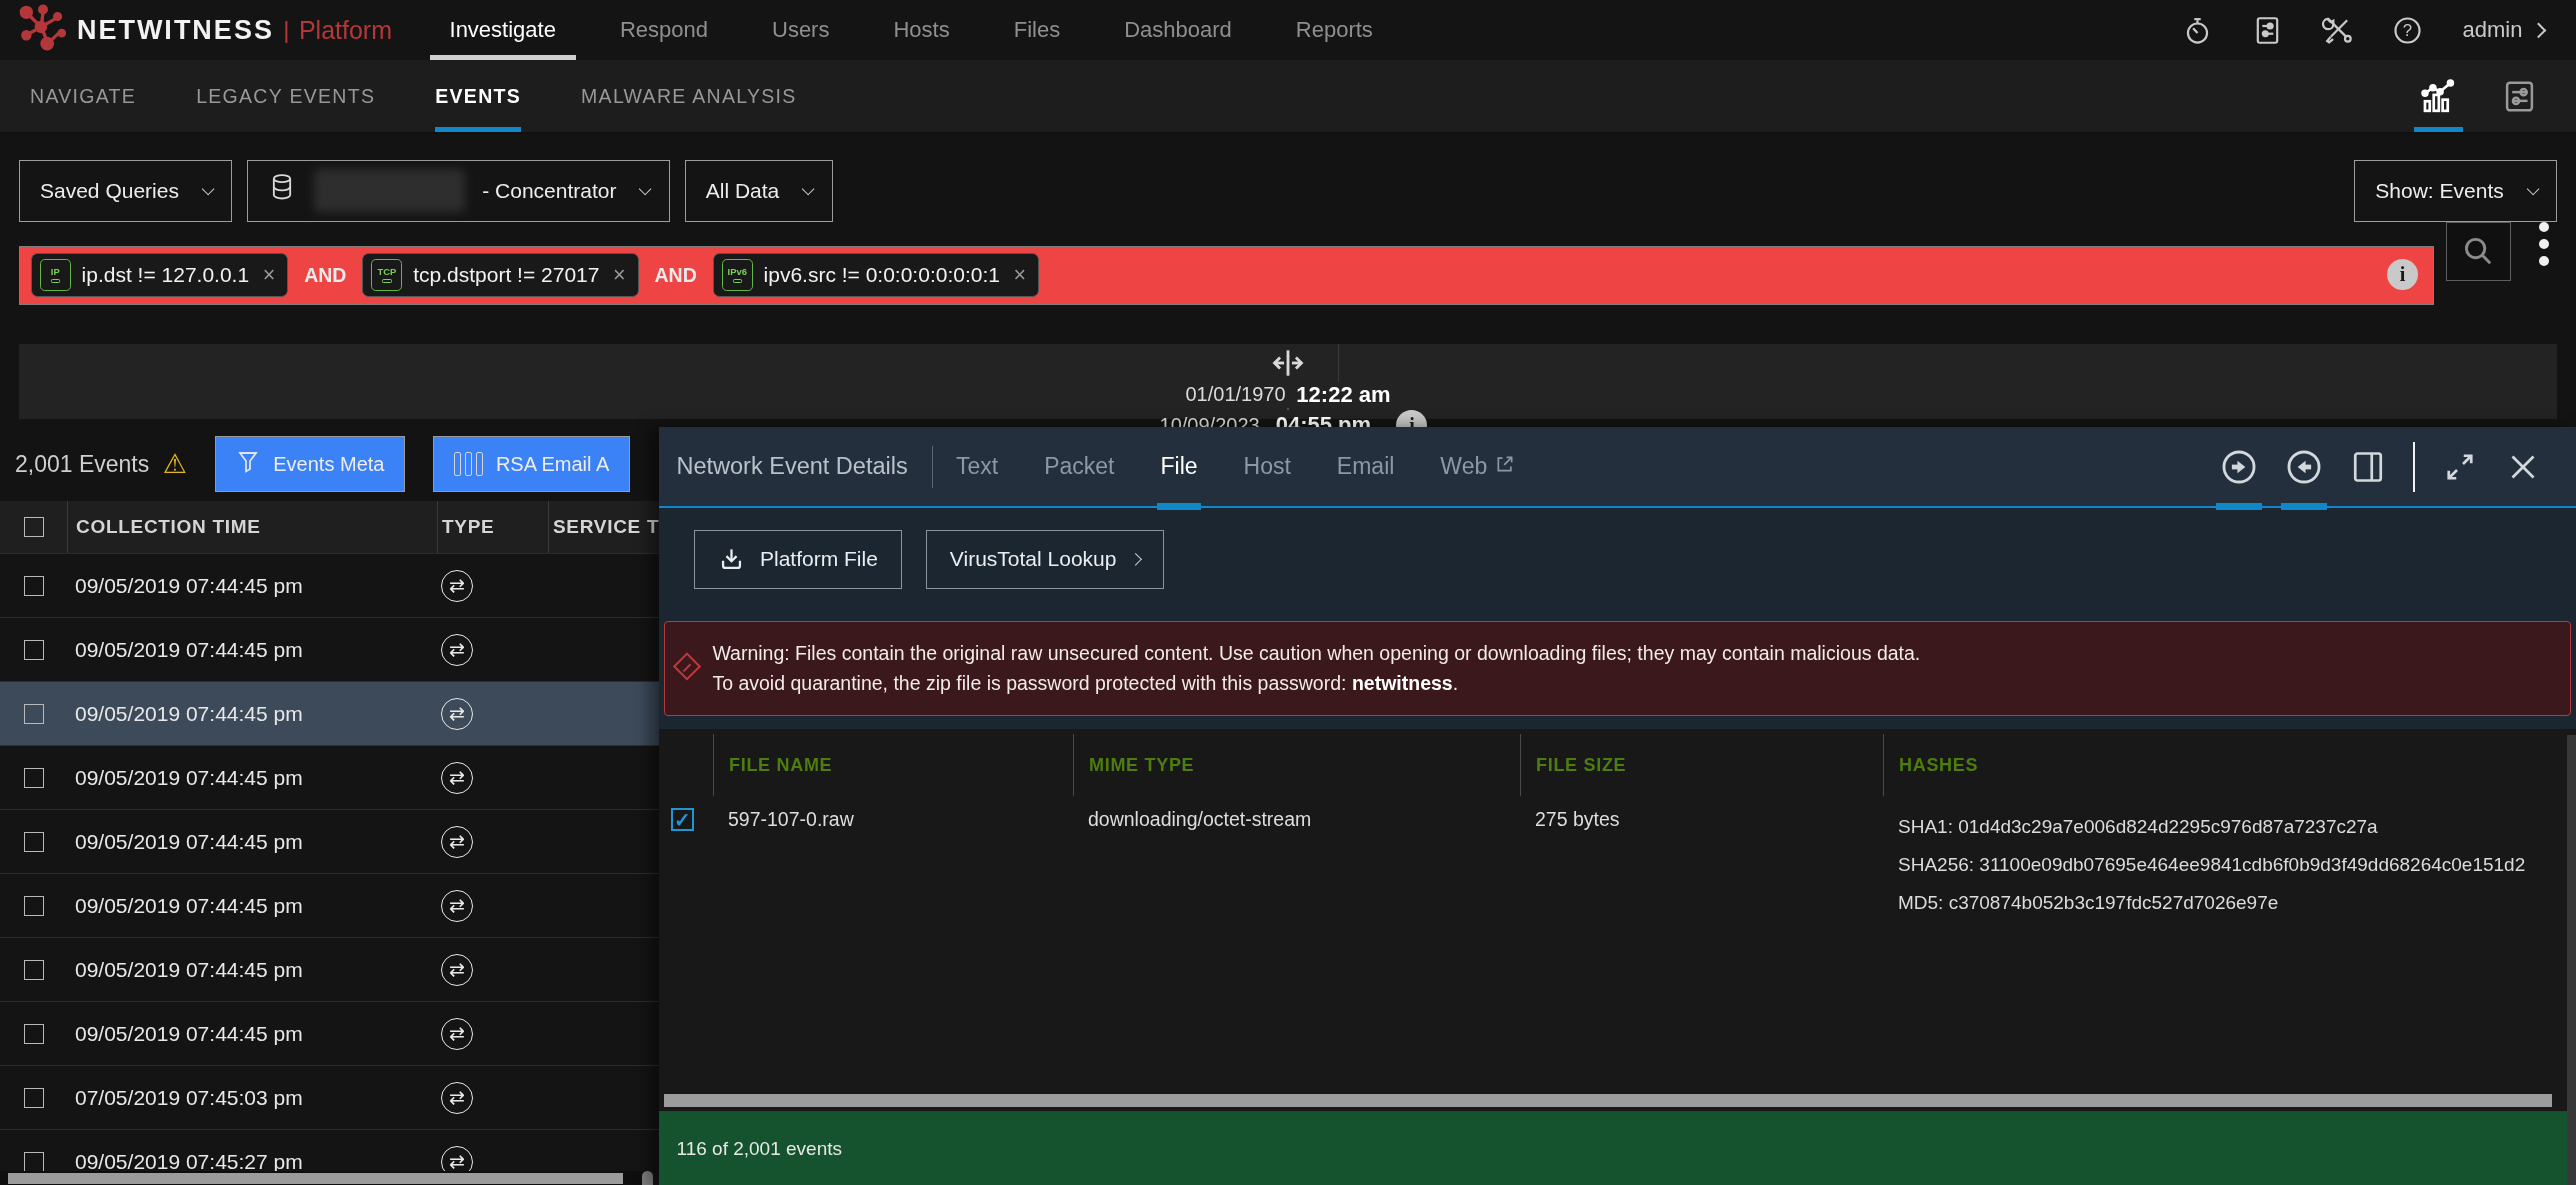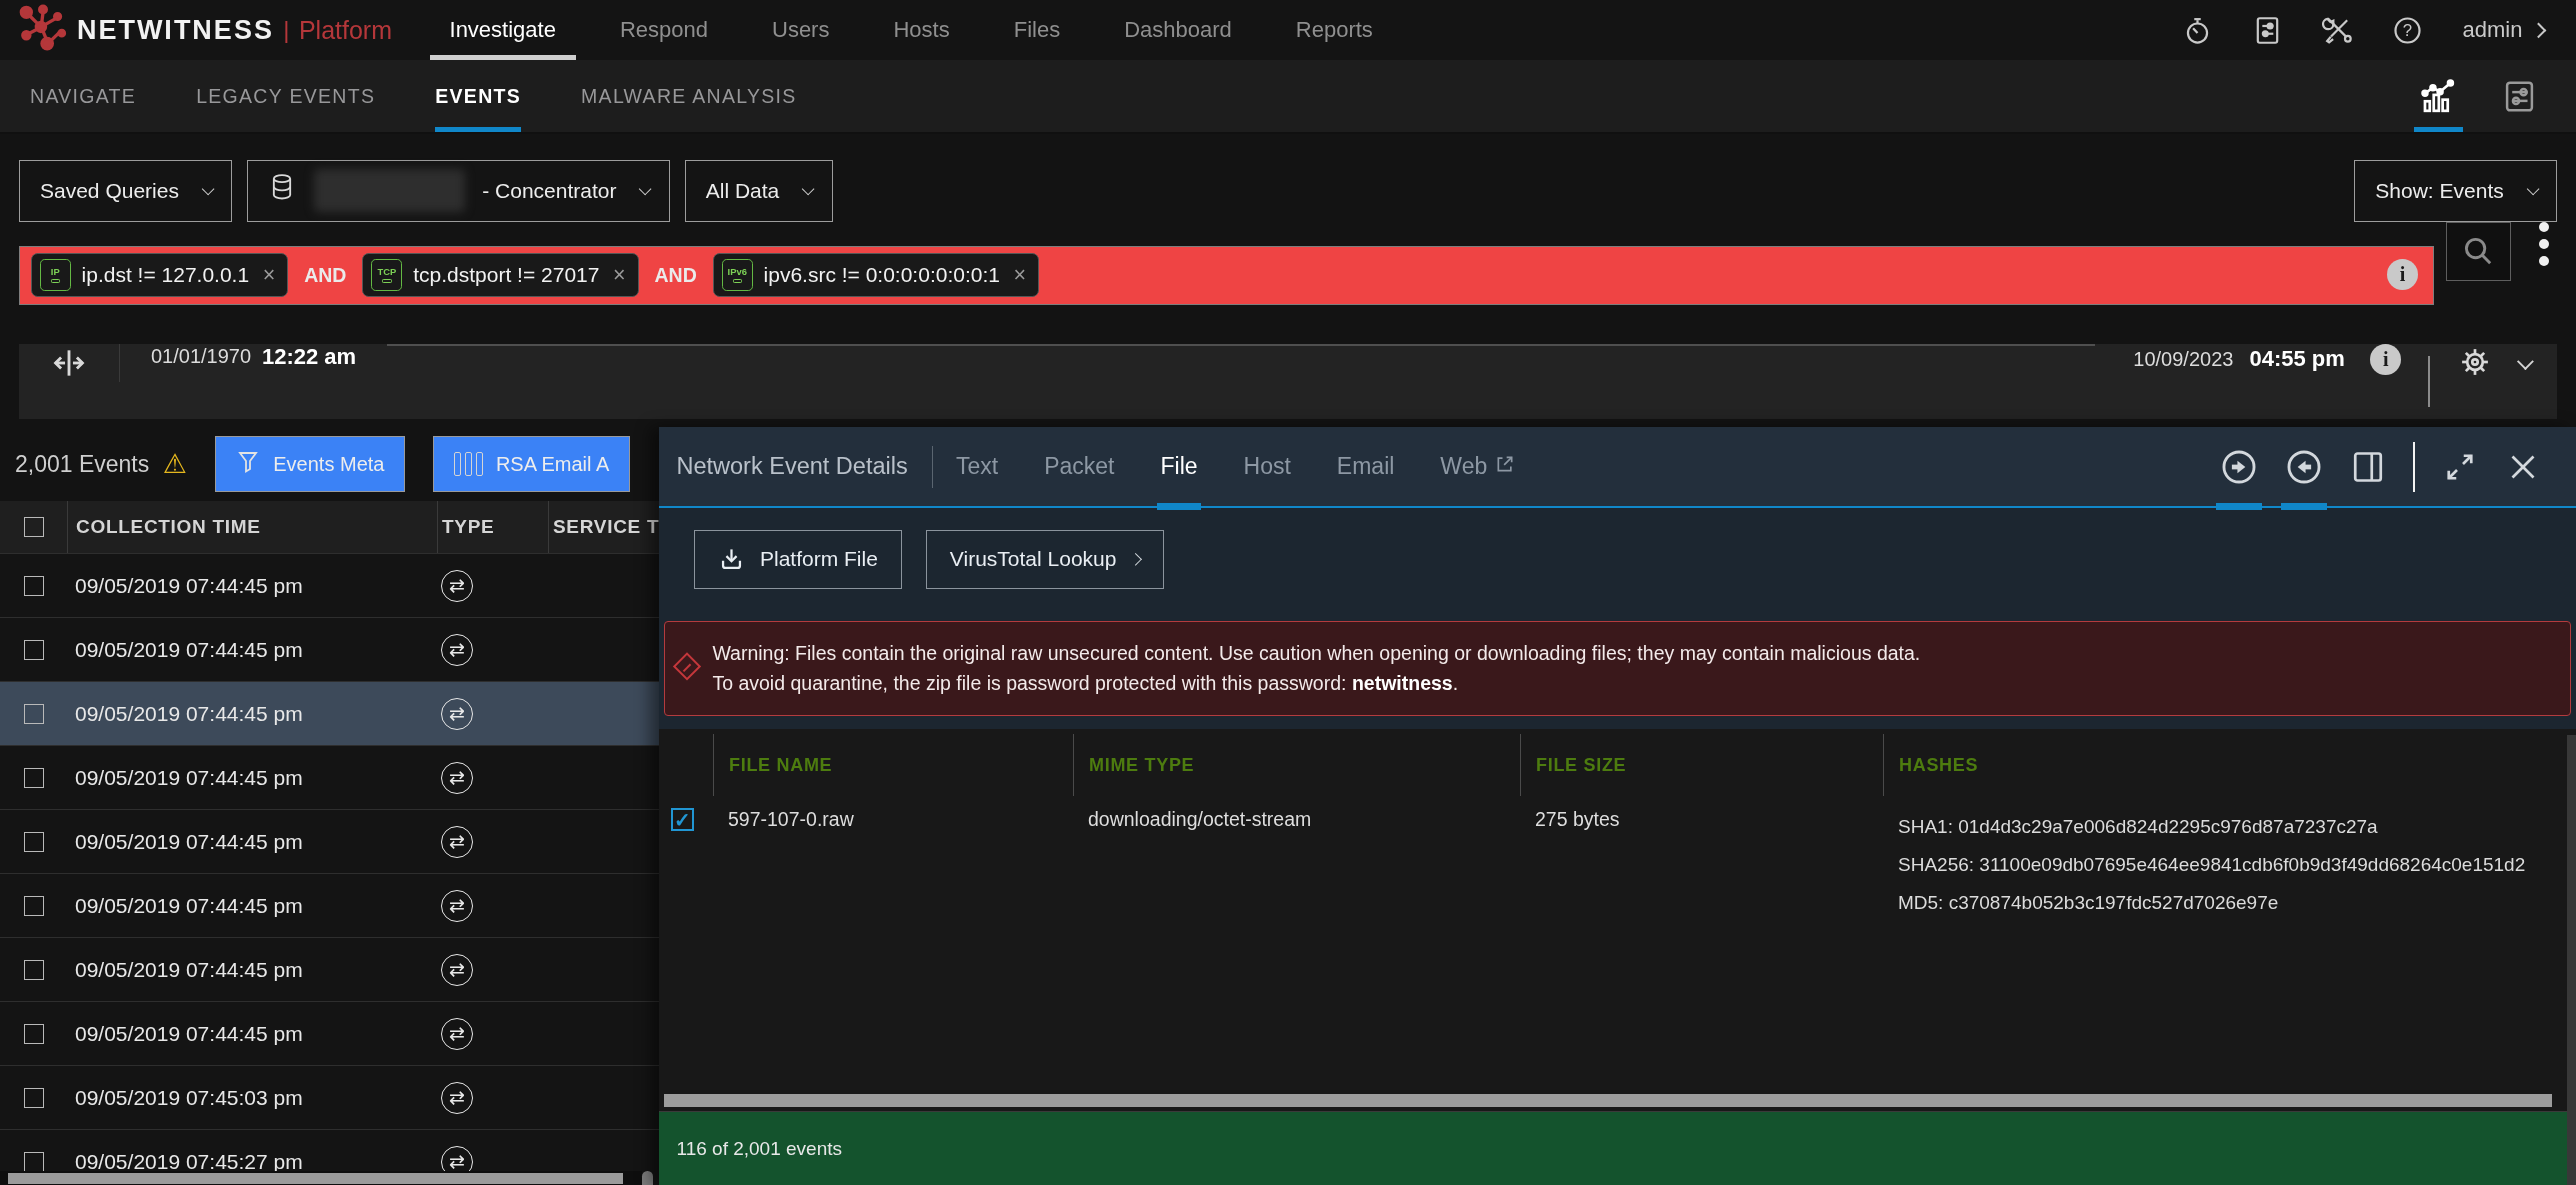--- a/index.html
+++ b/index.html
@@ -52,21 +52,21 @@
   .pill-x { color:#9a9a9a; font-size:21.5px; padding-left:2.7px; cursor:pointer; }
   .and { color:#eaeaea; font-size:19.5px; font-weight:700; margin:0 16px; }
   .info-circle { width:31px; height:31px; border-radius:50%; background:#c9c9c9; color:#1a1a1a; font-size:20px; font-weight:700; display:flex; align-items:center; justify-content:center; font-family:"Liberation Serif", serif; }
   .filter-info { position:absolute; right:15px; top:12.8px; cursor:pointer; }
   .search-btn { width:65px; height:59px; border:1.3px solid #5e5e5e; display:flex; align-items:center; justify-content:center; margin-left:12px; cursor:pointer; background:#101010; }
   .kebab { display:flex; flex-direction:column; gap:7.4px; margin-left:20px; padding:0 8px; cursor:pointer; }
   .kebab i { width:10px; height:10px; border-radius:50%; background:#f0f0f0; }
   .query-row2 { display:flex; align-items:flex-start; }
 
   
-  .timeline { margin:39px 19px 0 19px; height:75px; display:flex; background:#232323; align-items:flex-start; }
+  .timeline { margin:39px 19px 0 19px; height:75px; display:flex; background:#232323; align-items:center;flex-direction:column; }
   .tl-handle { width:101px; display:flex; align-items:center; justify-content:center; border-right:1.3px solid #3a3a3a; cursor:col-resize; }
   .tl-date { display:flex; align-items:center; gap:10.8px; padding:0 31px; white-space:nowrap; }
   .tl-date .d { color:#dcdcdc; font-size:20px; }
   .tl-date .t { color:#fff; font-size:22px; font-weight:700; }
   .tl-chart { flex:1; position:relative; background:#161616; border:0.7px solid #4f4f4f; overflow:hidden; cursor:crosshair; }
   .spike { position:absolute; bottom:0; width:2.7px; background:#1b8fd6; }
   .tl-end { display:flex; align-items:center; gap:16px; padding:0 27px 0 38px; }
   .tl-sep { width:1.3px; height:51px; background:#8b8b8b; align-self:center; }
   .tl-tools { display:flex; align-items:center; gap:25.5px; padding:0 27px; }
   .tl-tools .chev { color:#d5d5d5; width:12px; height:12px; border-width:2px; }
@@ -537,21 +537,21 @@
             </span>
             <span class="ecol-svc">
               <span class="svc">443 [SSL]</span>
             </span>
           </div>
           <div class="erow">
             <span class="ecol-check">
               <span class="checkbox"></span>
             </span>
             <span class="ecol-time">
-              <span class="time">09/05/2019 07:45:03 pm</span>
+              <span class="time">07/05/2019 07:45:03 pm</span>
             </span>
             <span class="ecol-type">
               <span class="type-badge">⇄</span>
             </span>
             <span class="ecol-svc">
               <span class="svc"></span>
             </span>
           </div>
           <div class="erow">
             <span class="ecol-check">

